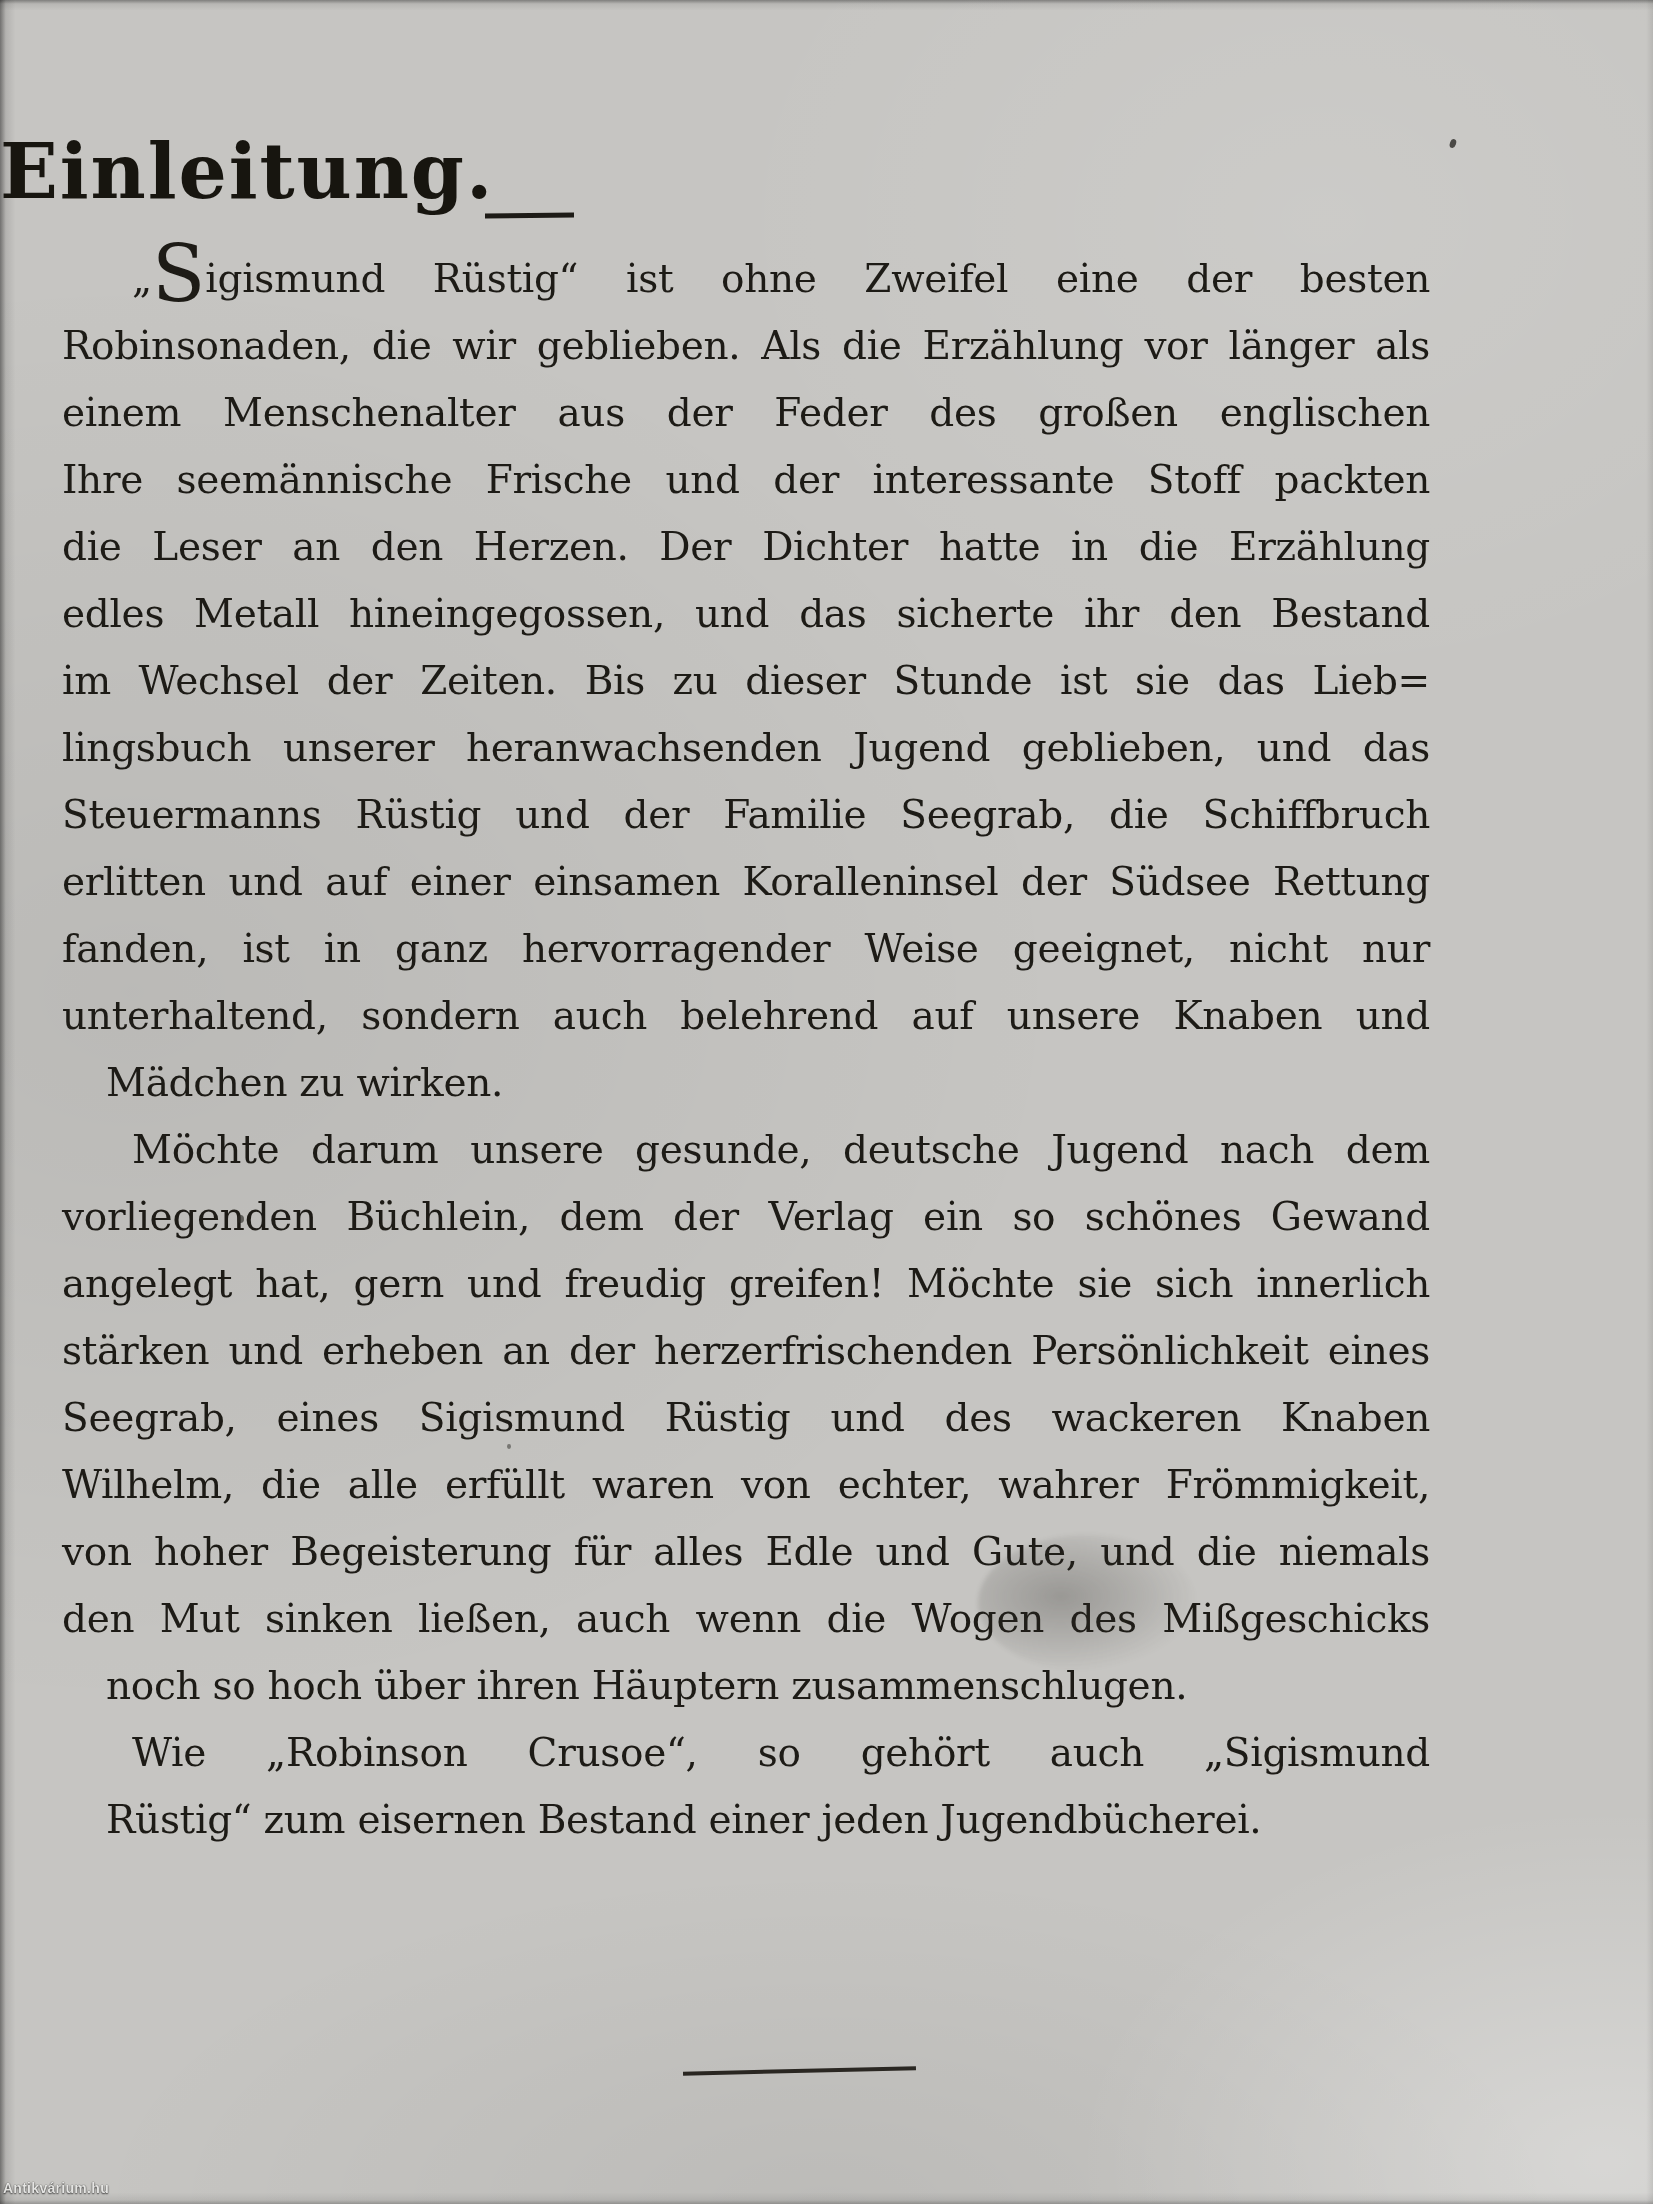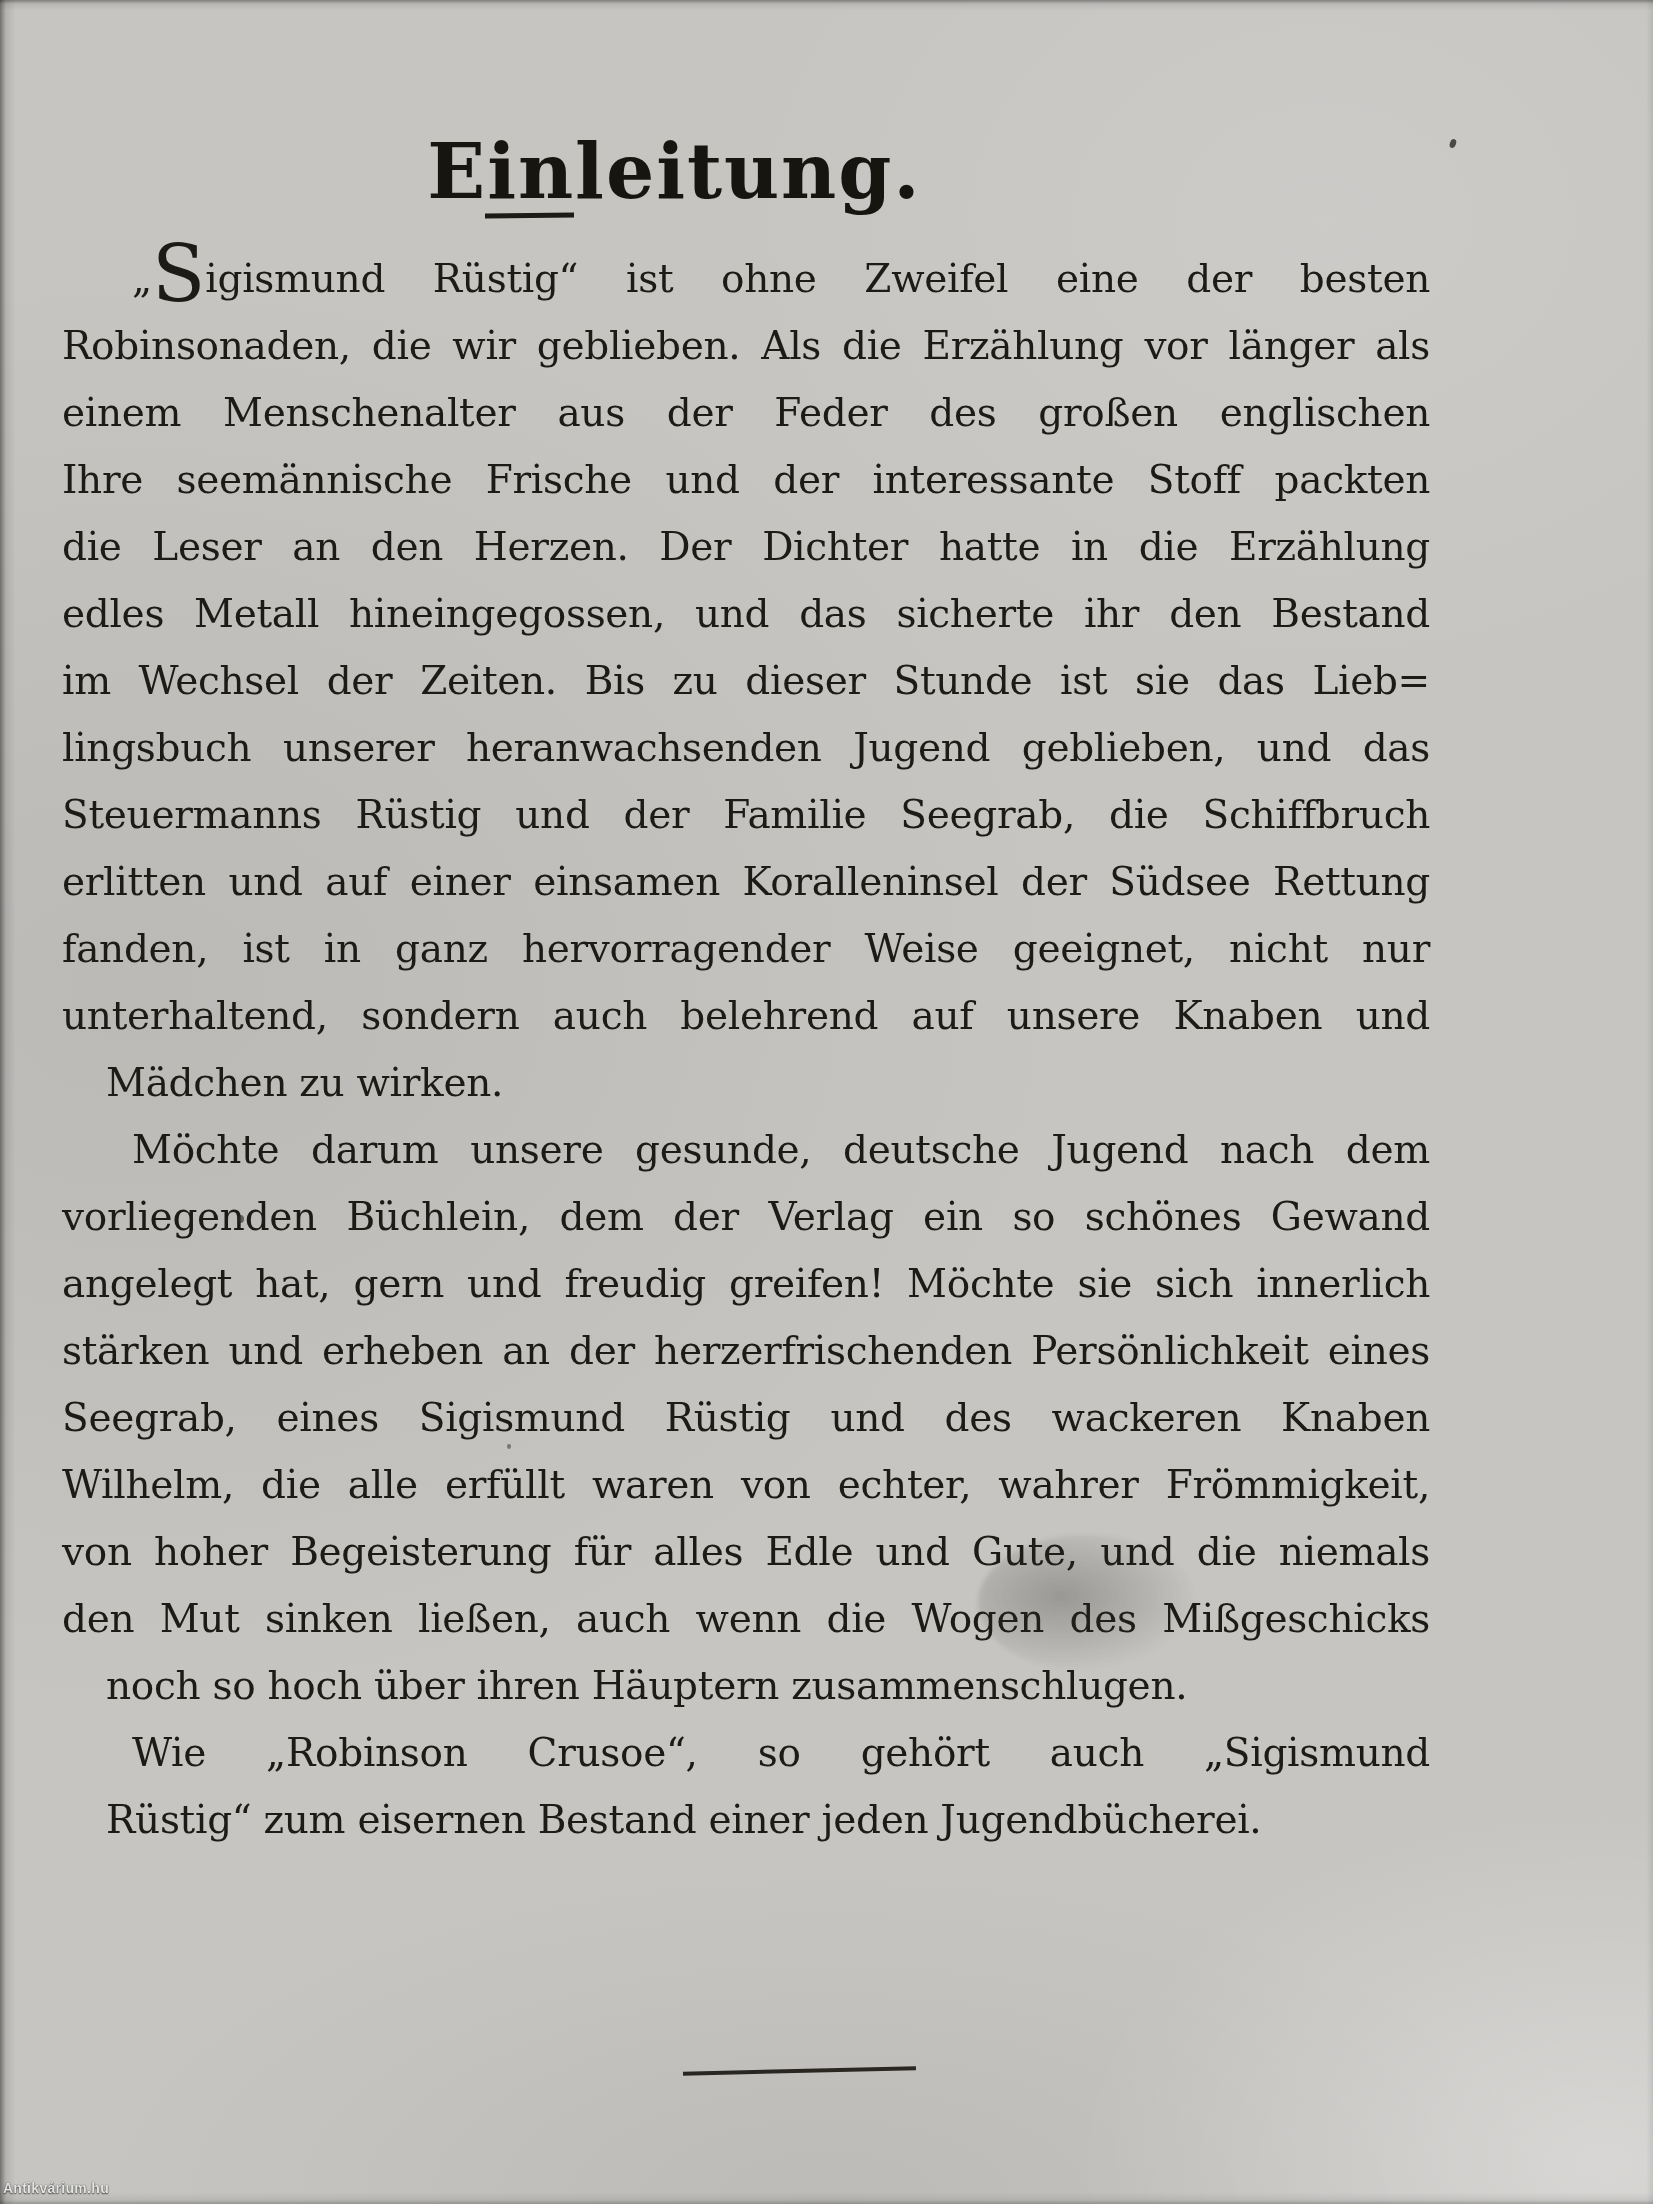--- a/index.html
+++ b/index.html
@@ -16,21 +16,21 @@
       linear-gradient(270deg, rgba(10,10,10,0.10) 0px, rgba(0,0,0,0) 7.8px),
       radial-gradient(ellipse 757px 505px at 97% 98%, rgba(255,255,255,0.30), rgba(255,255,255,0) 70%),
       radial-gradient(ellipse 873px 679px at 80% 10%, rgba(255,255,255,0.10), rgba(255,255,255,0) 70%),
       radial-gradient(ellipse 1261px 970px at 8% 45%, rgba(0,0,0,0.06), rgba(0,0,0,0) 75%),
       radial-gradient(ellipse 1067px 485px at 50% 100%, rgba(0,0,0,0.05), rgba(0,0,0,0) 70%);
     font-family:"DejaVu Serif", serif;
   }
   .title{
     position:absolute;
     left:0; top:76px; width:1349px;
-    text-align:center;
+    text-align:left;
     font-size:76px;
     font-weight:bold;
     letter-spacing:1.9px;
     color:#17150f;
   }
   .title-rule{
     position:absolute;
     left:485px; top:213px;
     width:89px; height:4.9px;
     background:#1d1b16;

